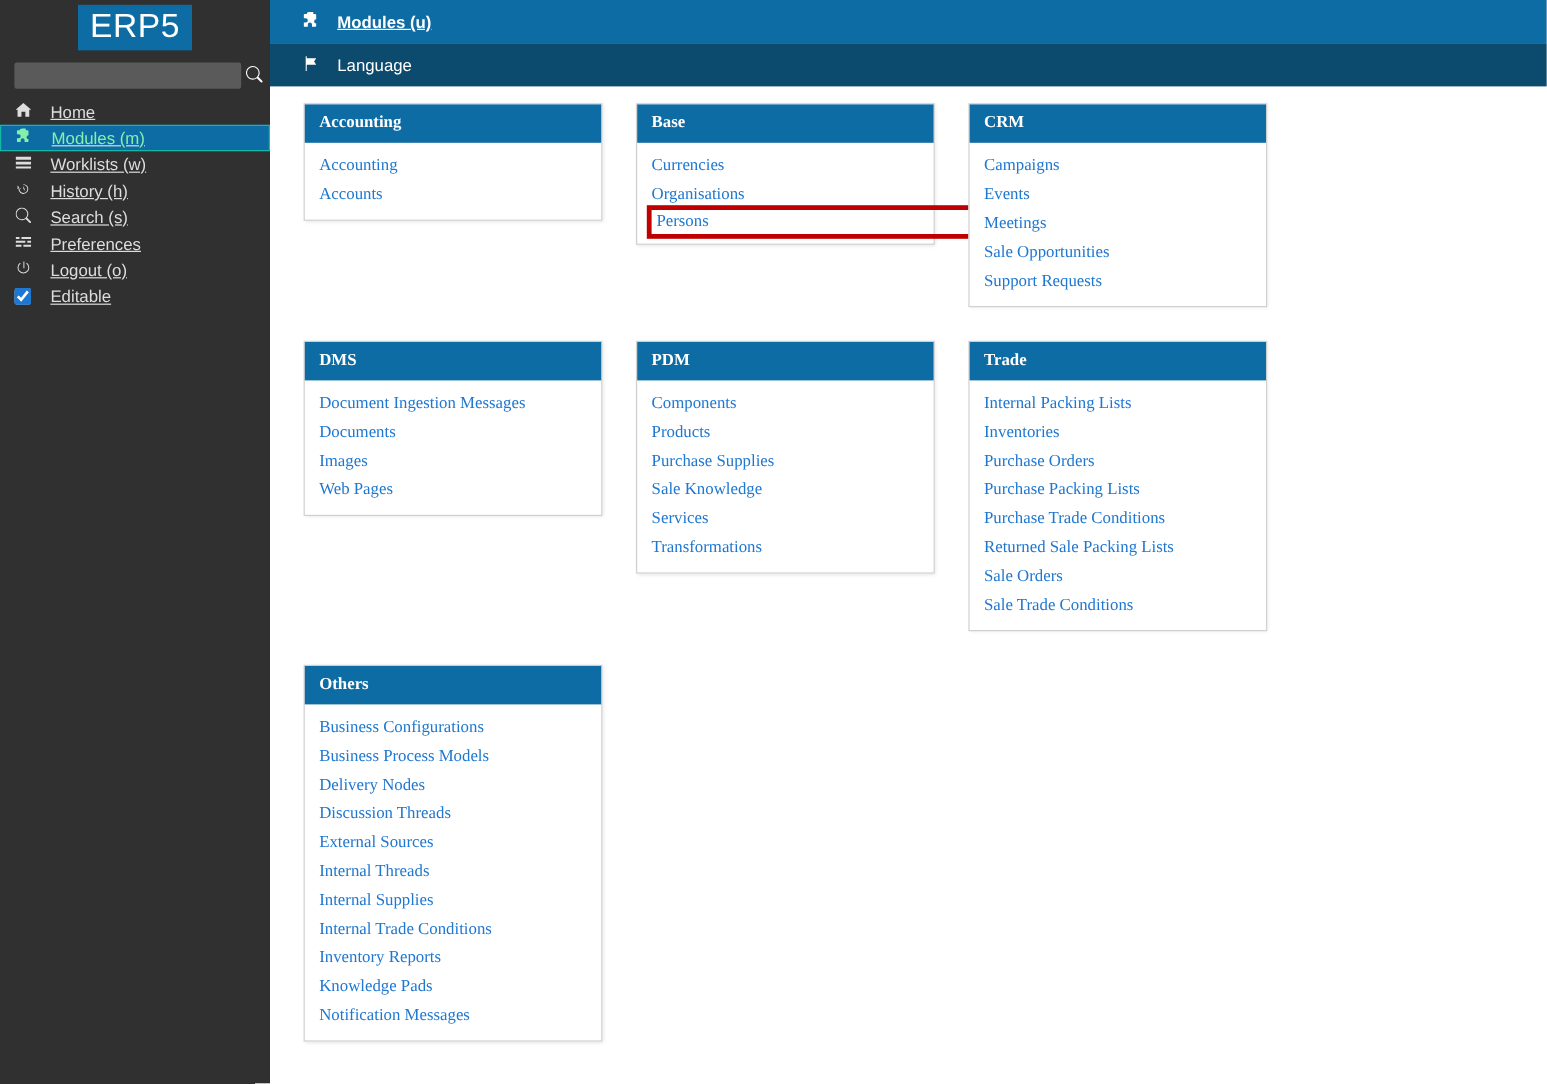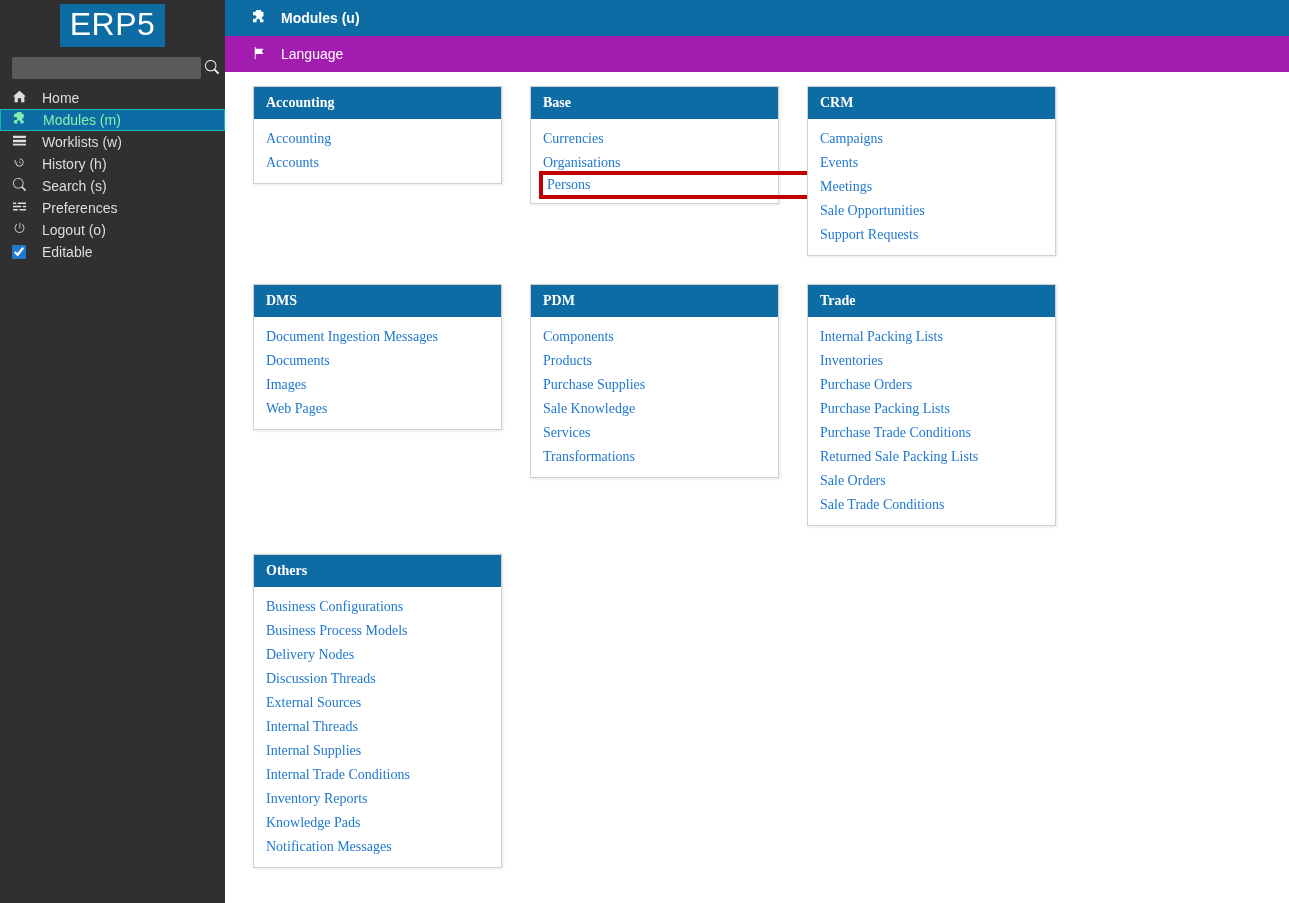--- a/index.html
+++ b/index.html
@@ -21,21 +21,21 @@
     padding-top: 0;
   }
   .logo-wrap {
     text-align: center;
     padding: 4px 0 8px 0;
   }
   .logo {
     display: inline-block;
     background: #0E6CA4;
     color: #fff;
-    font-size: 32px;
+    font-size: 28px;
     padding: 2px 10px 4px 10px;
     font-weight: 300;
     letter-spacing: 0.5px;
   }
   .search-row {
     display: flex;
     align-items: center;
     padding: 2px 10px 8px 12px;
     gap: 4px;
   }
@@ -49,21 +49,21 @@
     padding: 0 6px;
   }
   .search-btn {
     background: none;
     border: none;
     color: #fff;
     font-size: 14px;
     cursor: pointer;
     width: 20px;
   }
-  .nav-list { list-style: none; }
+  .nav-list { list-style: none; text-decoration: underline; }
   .nav-item {
     display: flex;
     align-items: center;
     padding: 4px 10px 4px 12px;
     gap: 16px;
     color: #ddd;
     cursor: pointer;
     font-size: 14px;
     height: 22px;
   }
@@ -97,23 +97,24 @@
   .topbar1 {
     background: #0E6CA4;
     color: #fff;
     height: 36px;
     display: flex;
     align-items: center;
     padding-left: 28px;
     gap: 14px;
     font-weight: bold;
     font-size: 14px;
+    text-decoration: underline;
   }
   .topbar2 {
-    background: #a21caf;
+    background: #0c4a6e;
     color: #fff;
     height: 36px;
     display: flex;
     align-items: center;
     padding-left: 28px;
     gap: 14px;
     font-size: 14px;
   }
   .content {
     padding: 14px 28px;

